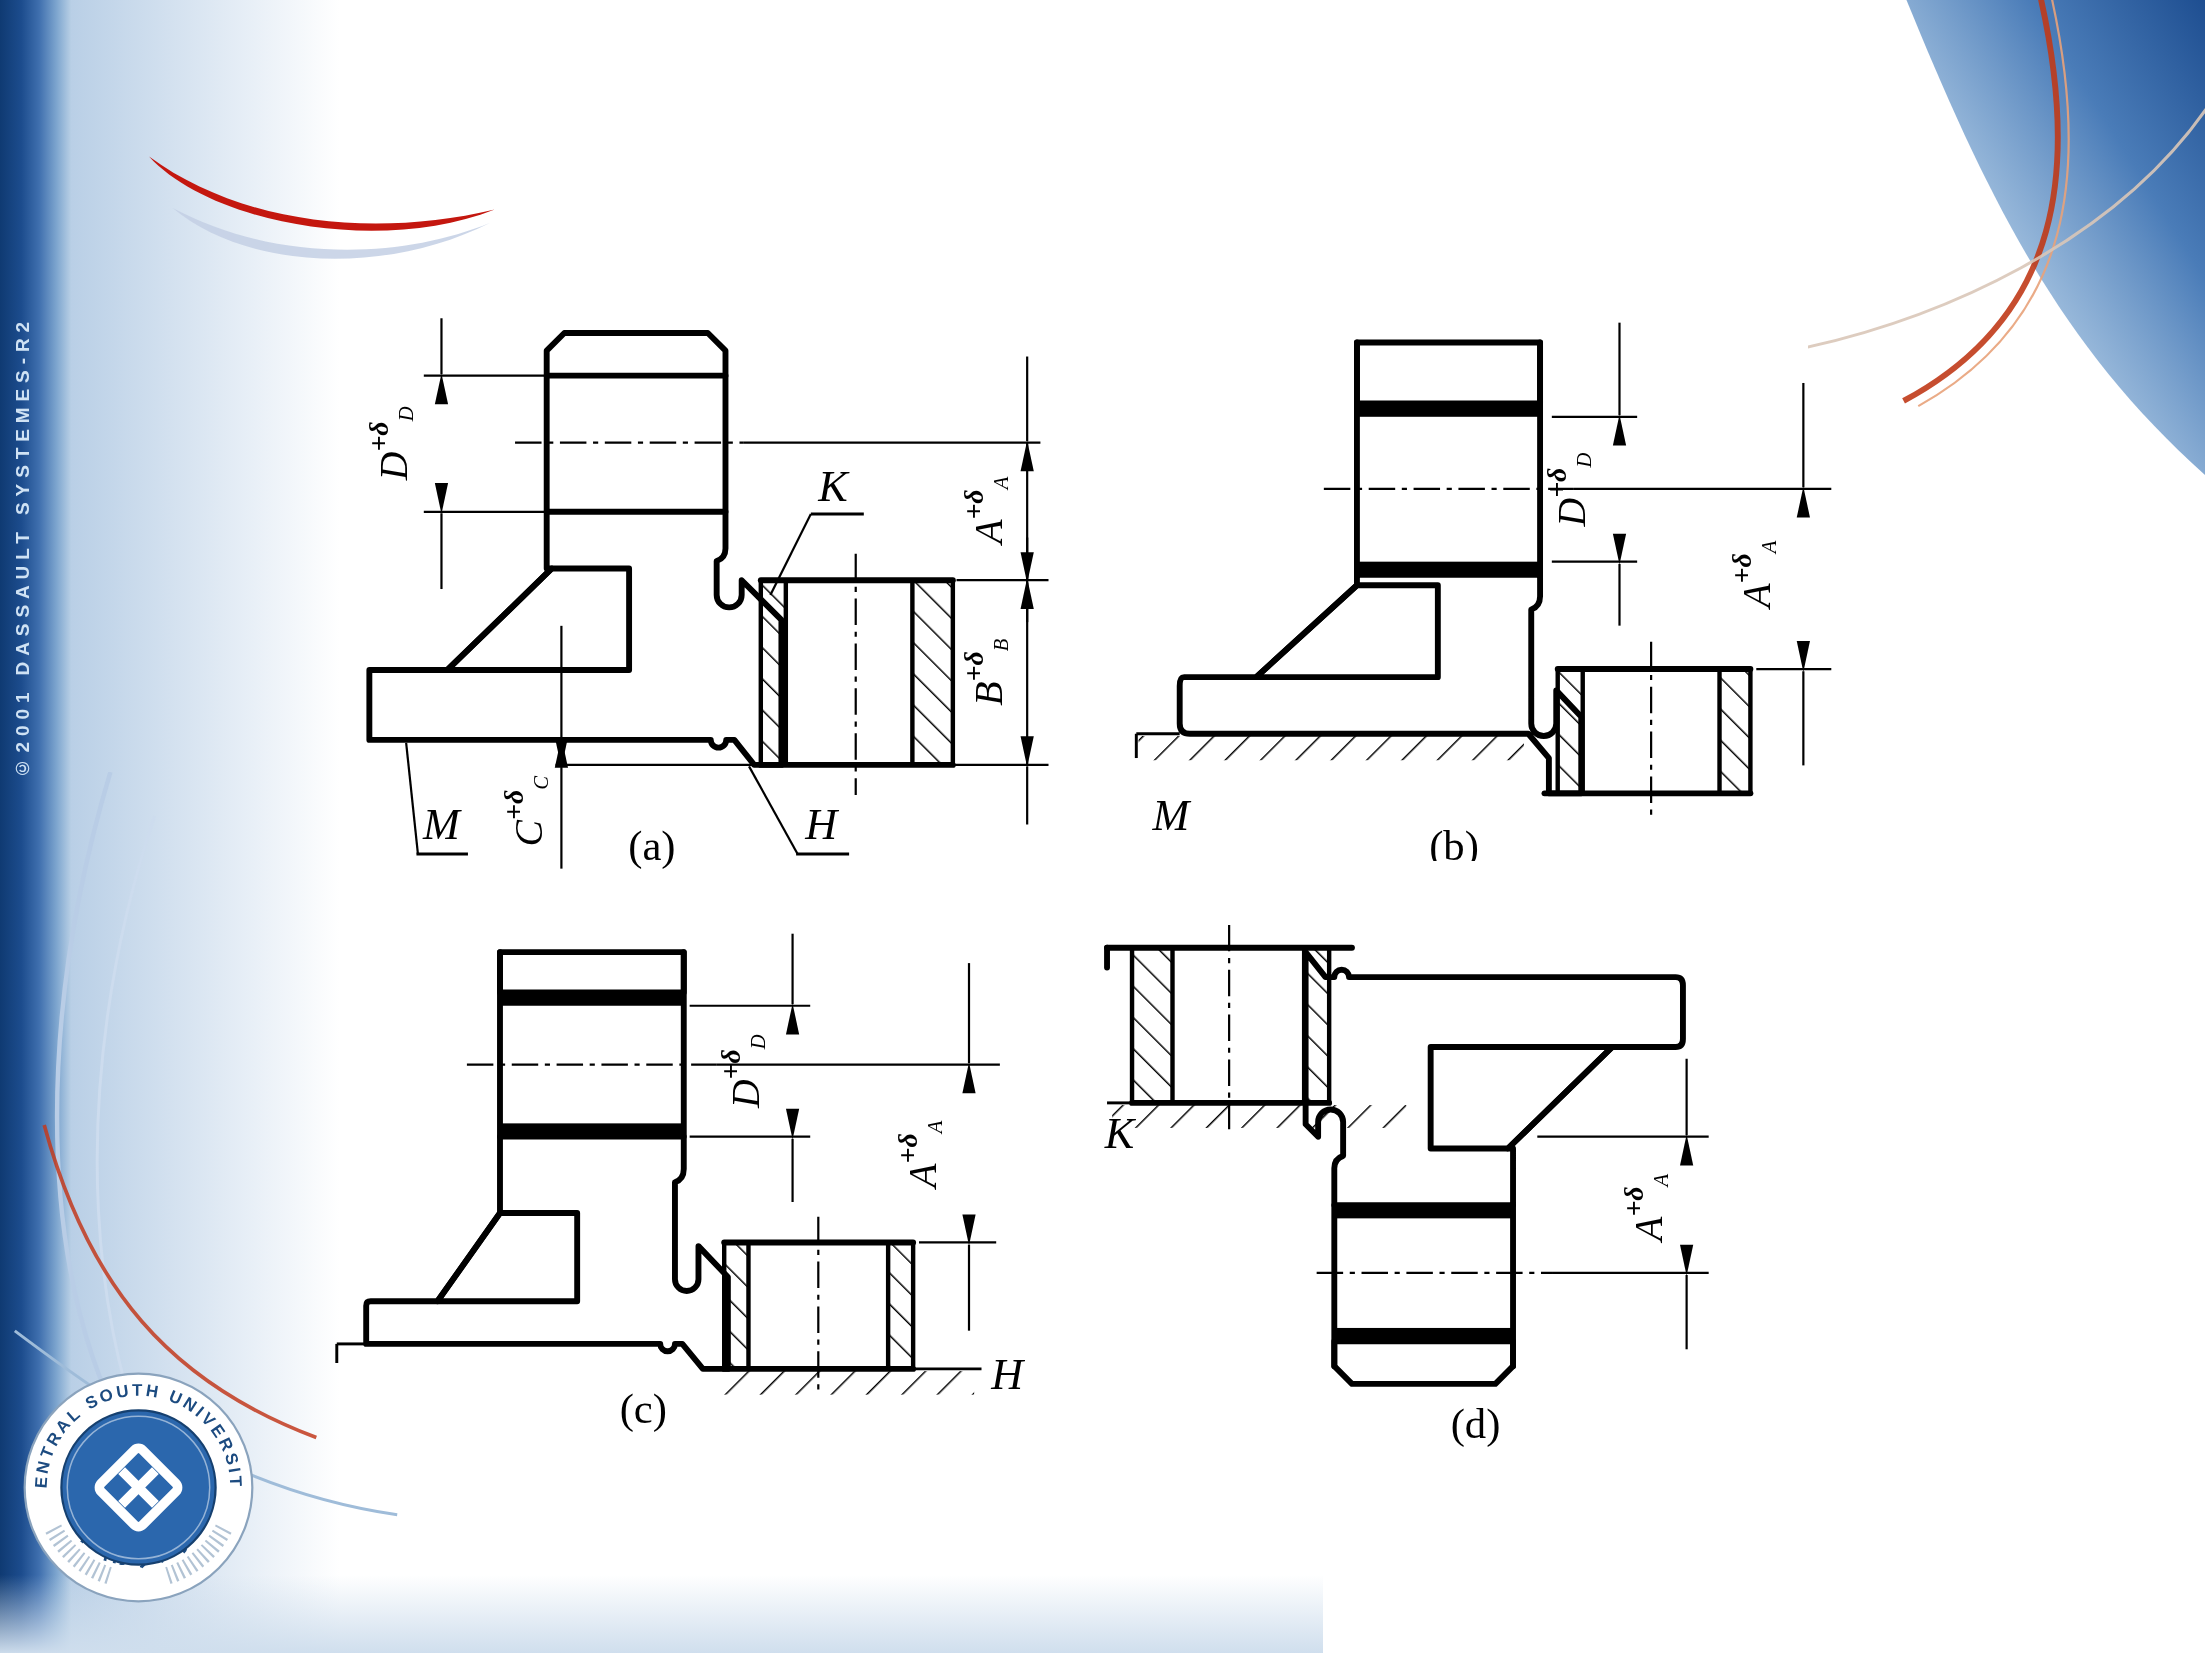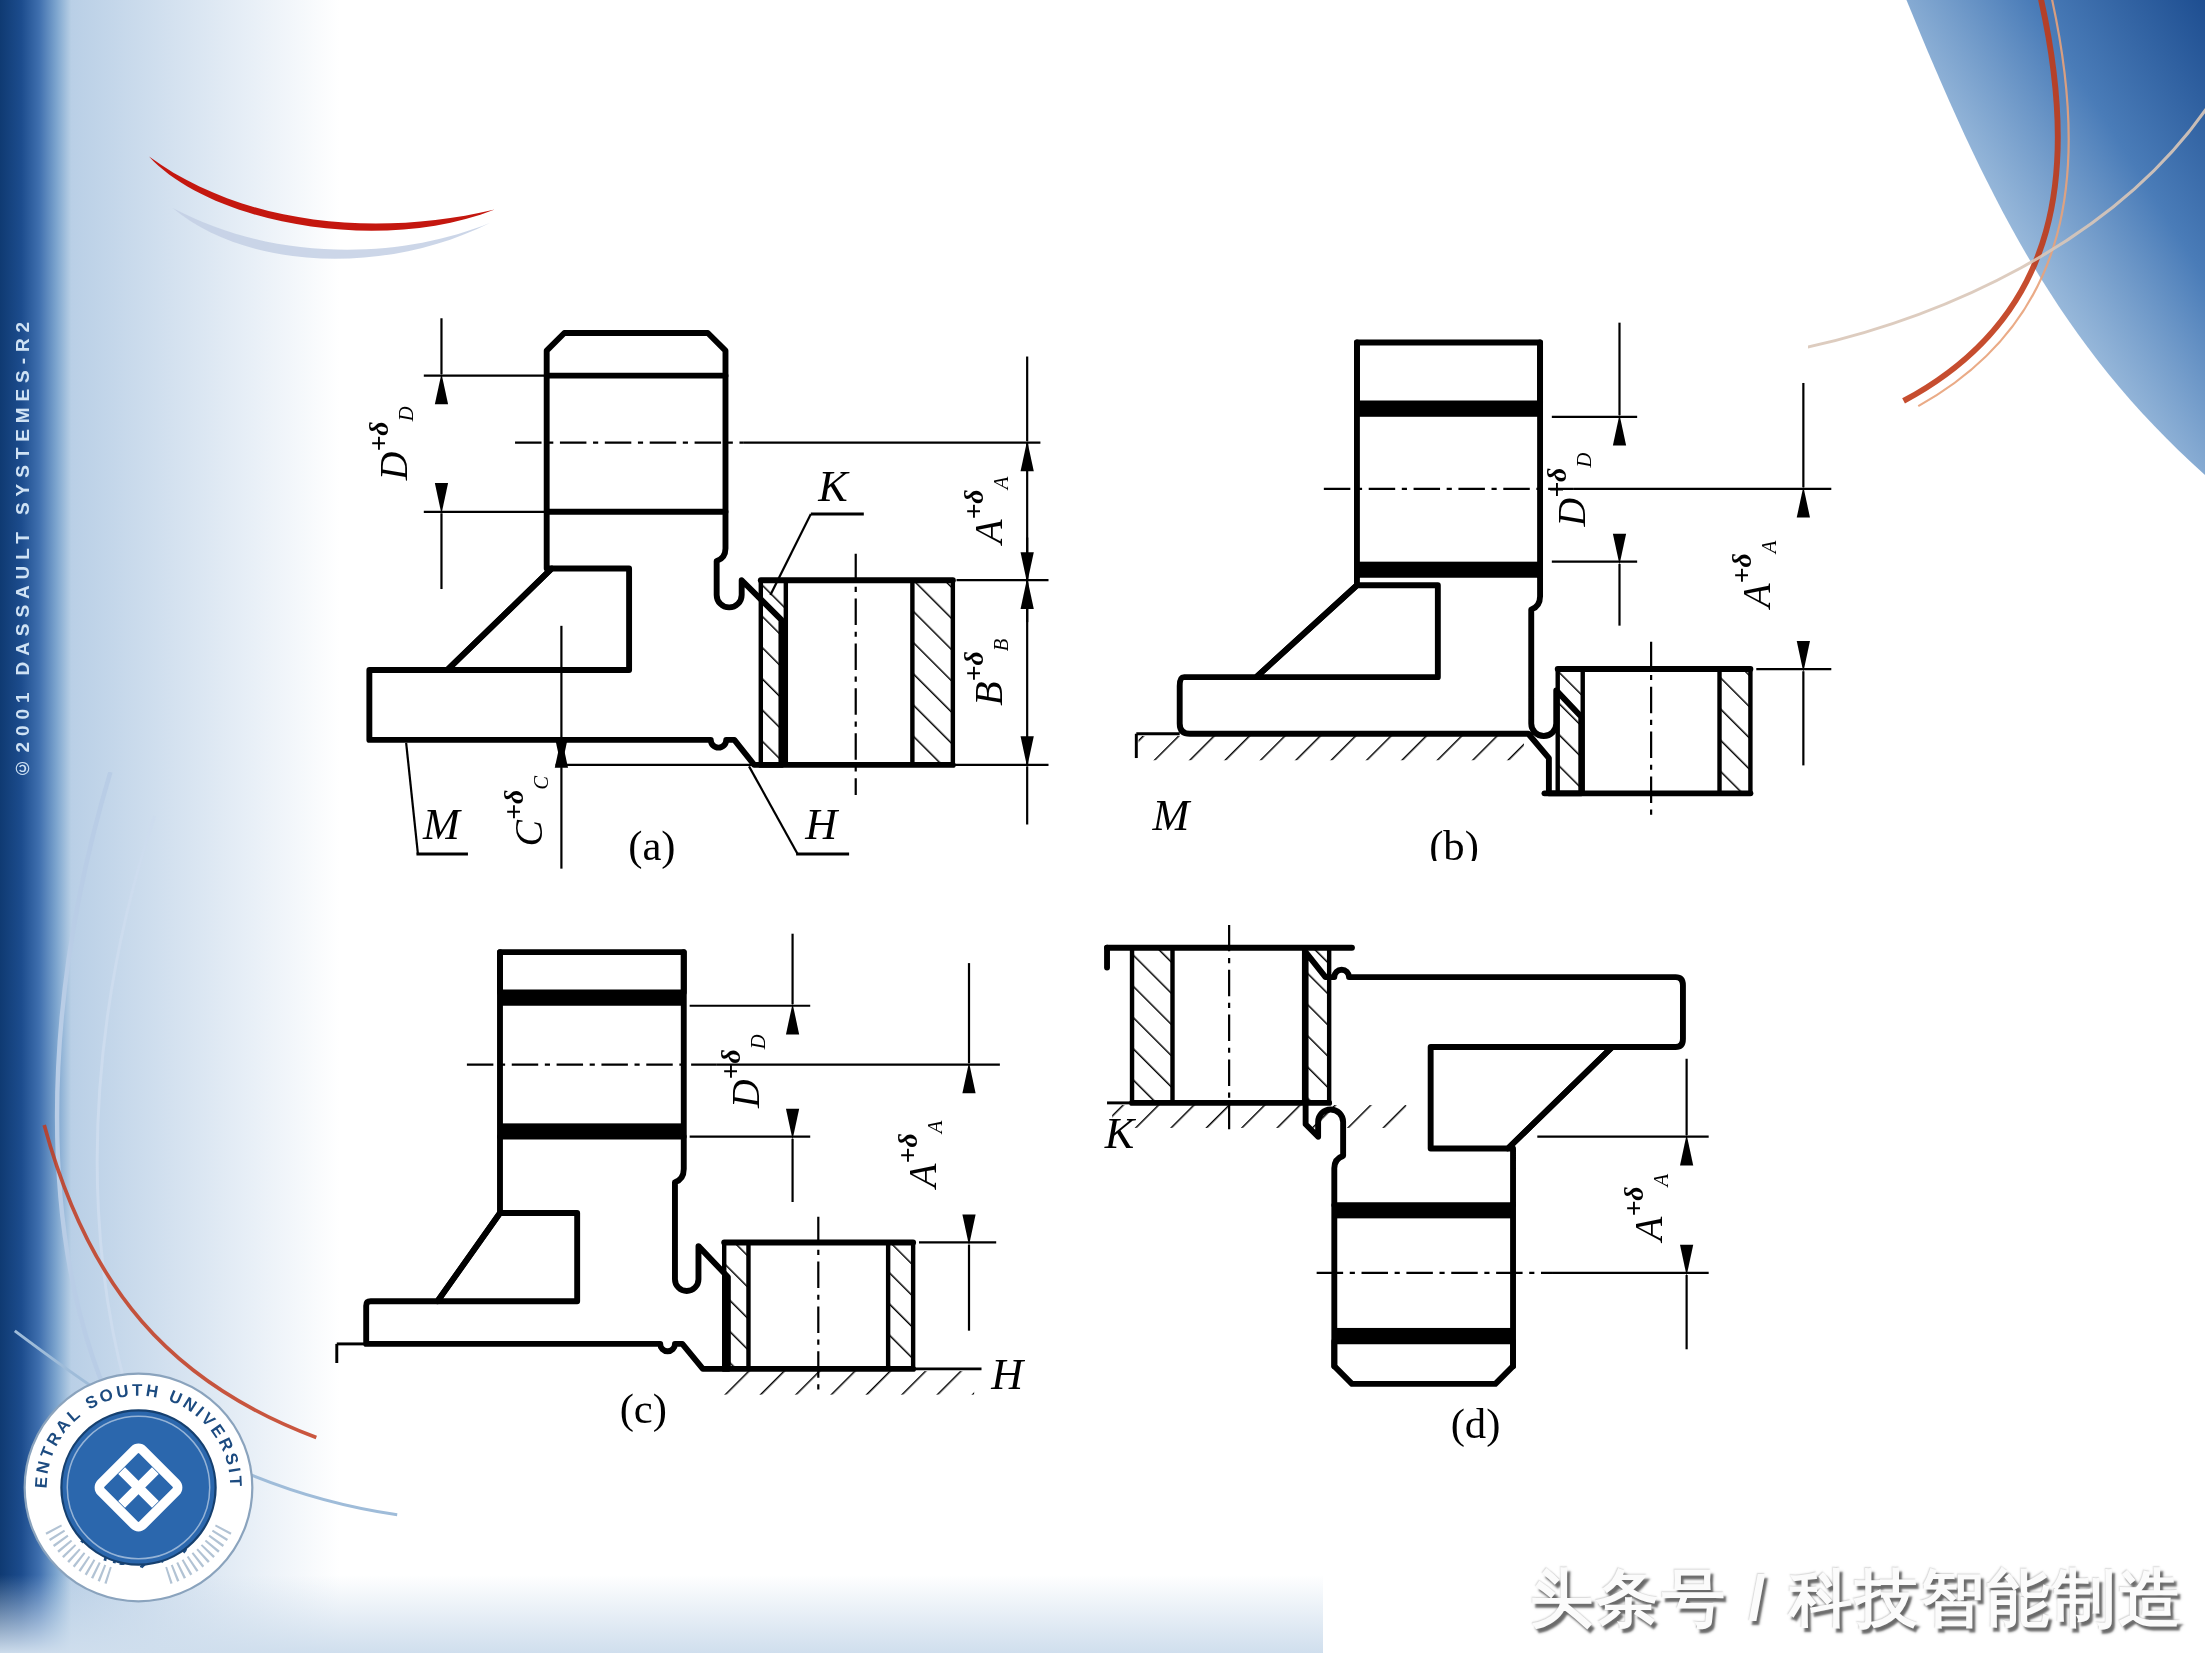--- a/index.html
+++ b/index.html
@@ -331,16 +331,15 @@
       <line class="t3" x1="803" y1="190" x2="803" y2="294" marker-end="url(#arr)"></line>
       <line class="t3" x1="803" y1="585" x2="803" y2="484" marker-end="url(#arr)"></line>
       <text class="dim" transform="rotate(-90 770 392)" x="770" y="392" text-anchor="middle"><tspan>A</tspan><tspan class="sup" dy="-26">+δ</tspan><tspan class="sub" dy="34">A</tspan></text>
     </g>
     <text class="lbl" x="12" y="312" text-anchor="start">K</text>
     <text class="cap" x="516" y="706" text-anchor="middle">(d)</text>
   </svg>
 
   
   <div class="copyright">©2001 DASSAULT SYSTEMES-R2</div>
-  <div class="watermark">头条号 / 科技智能制造</div>
 
 </div>
 
 
 </body></html>

